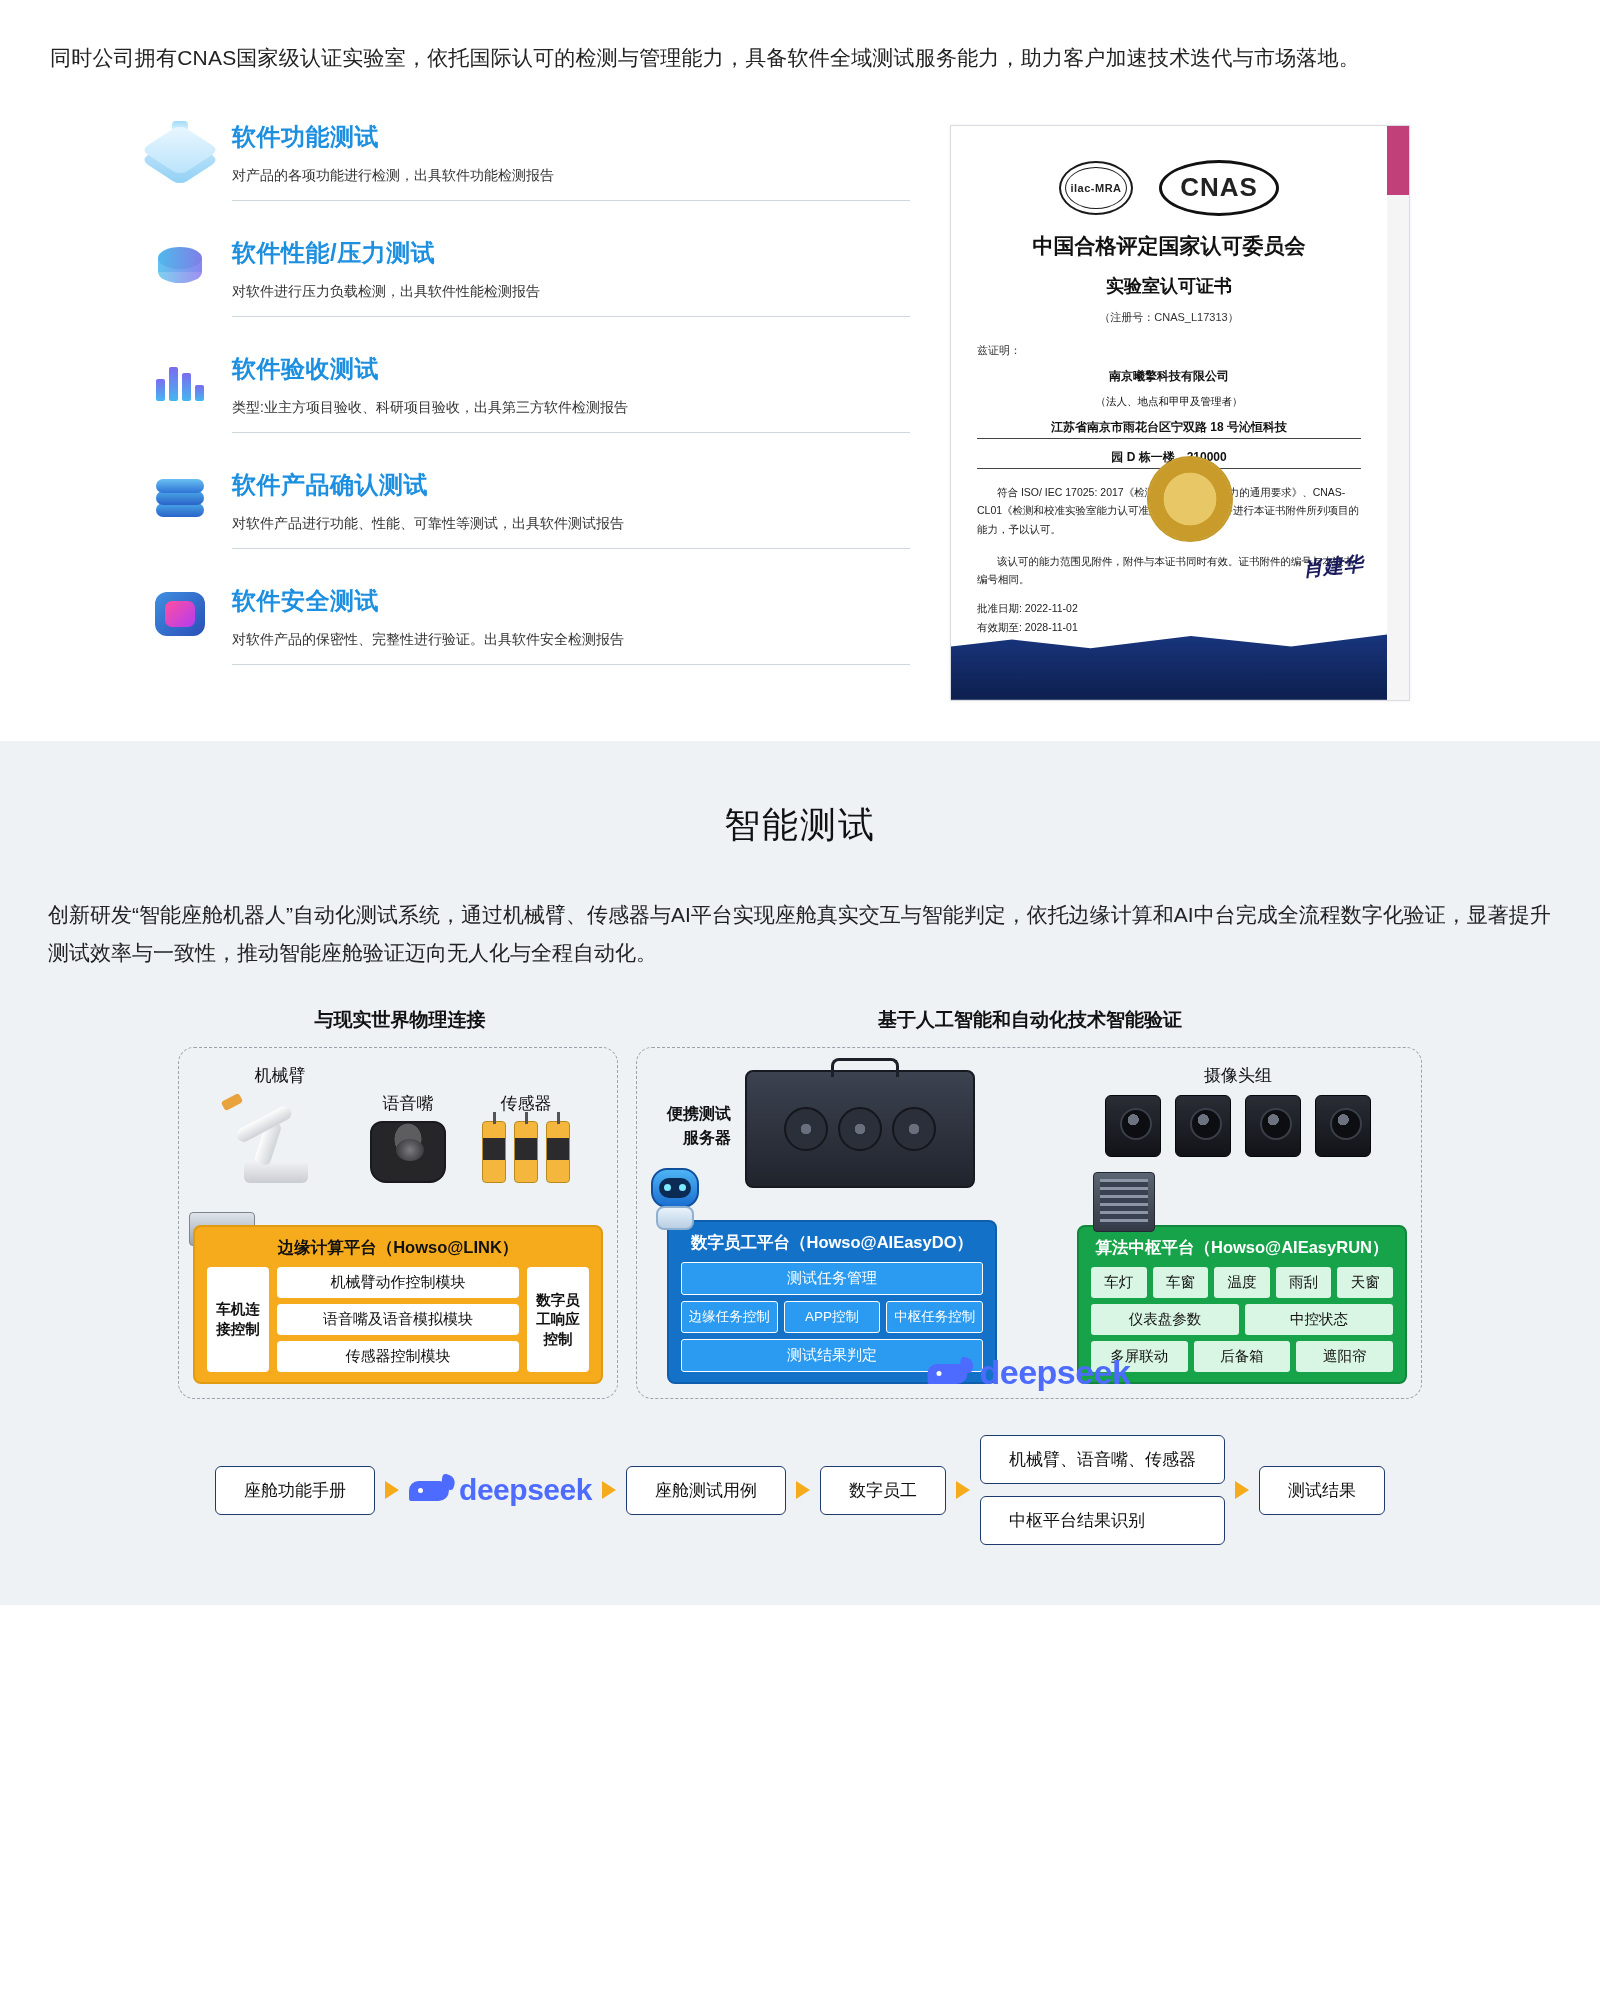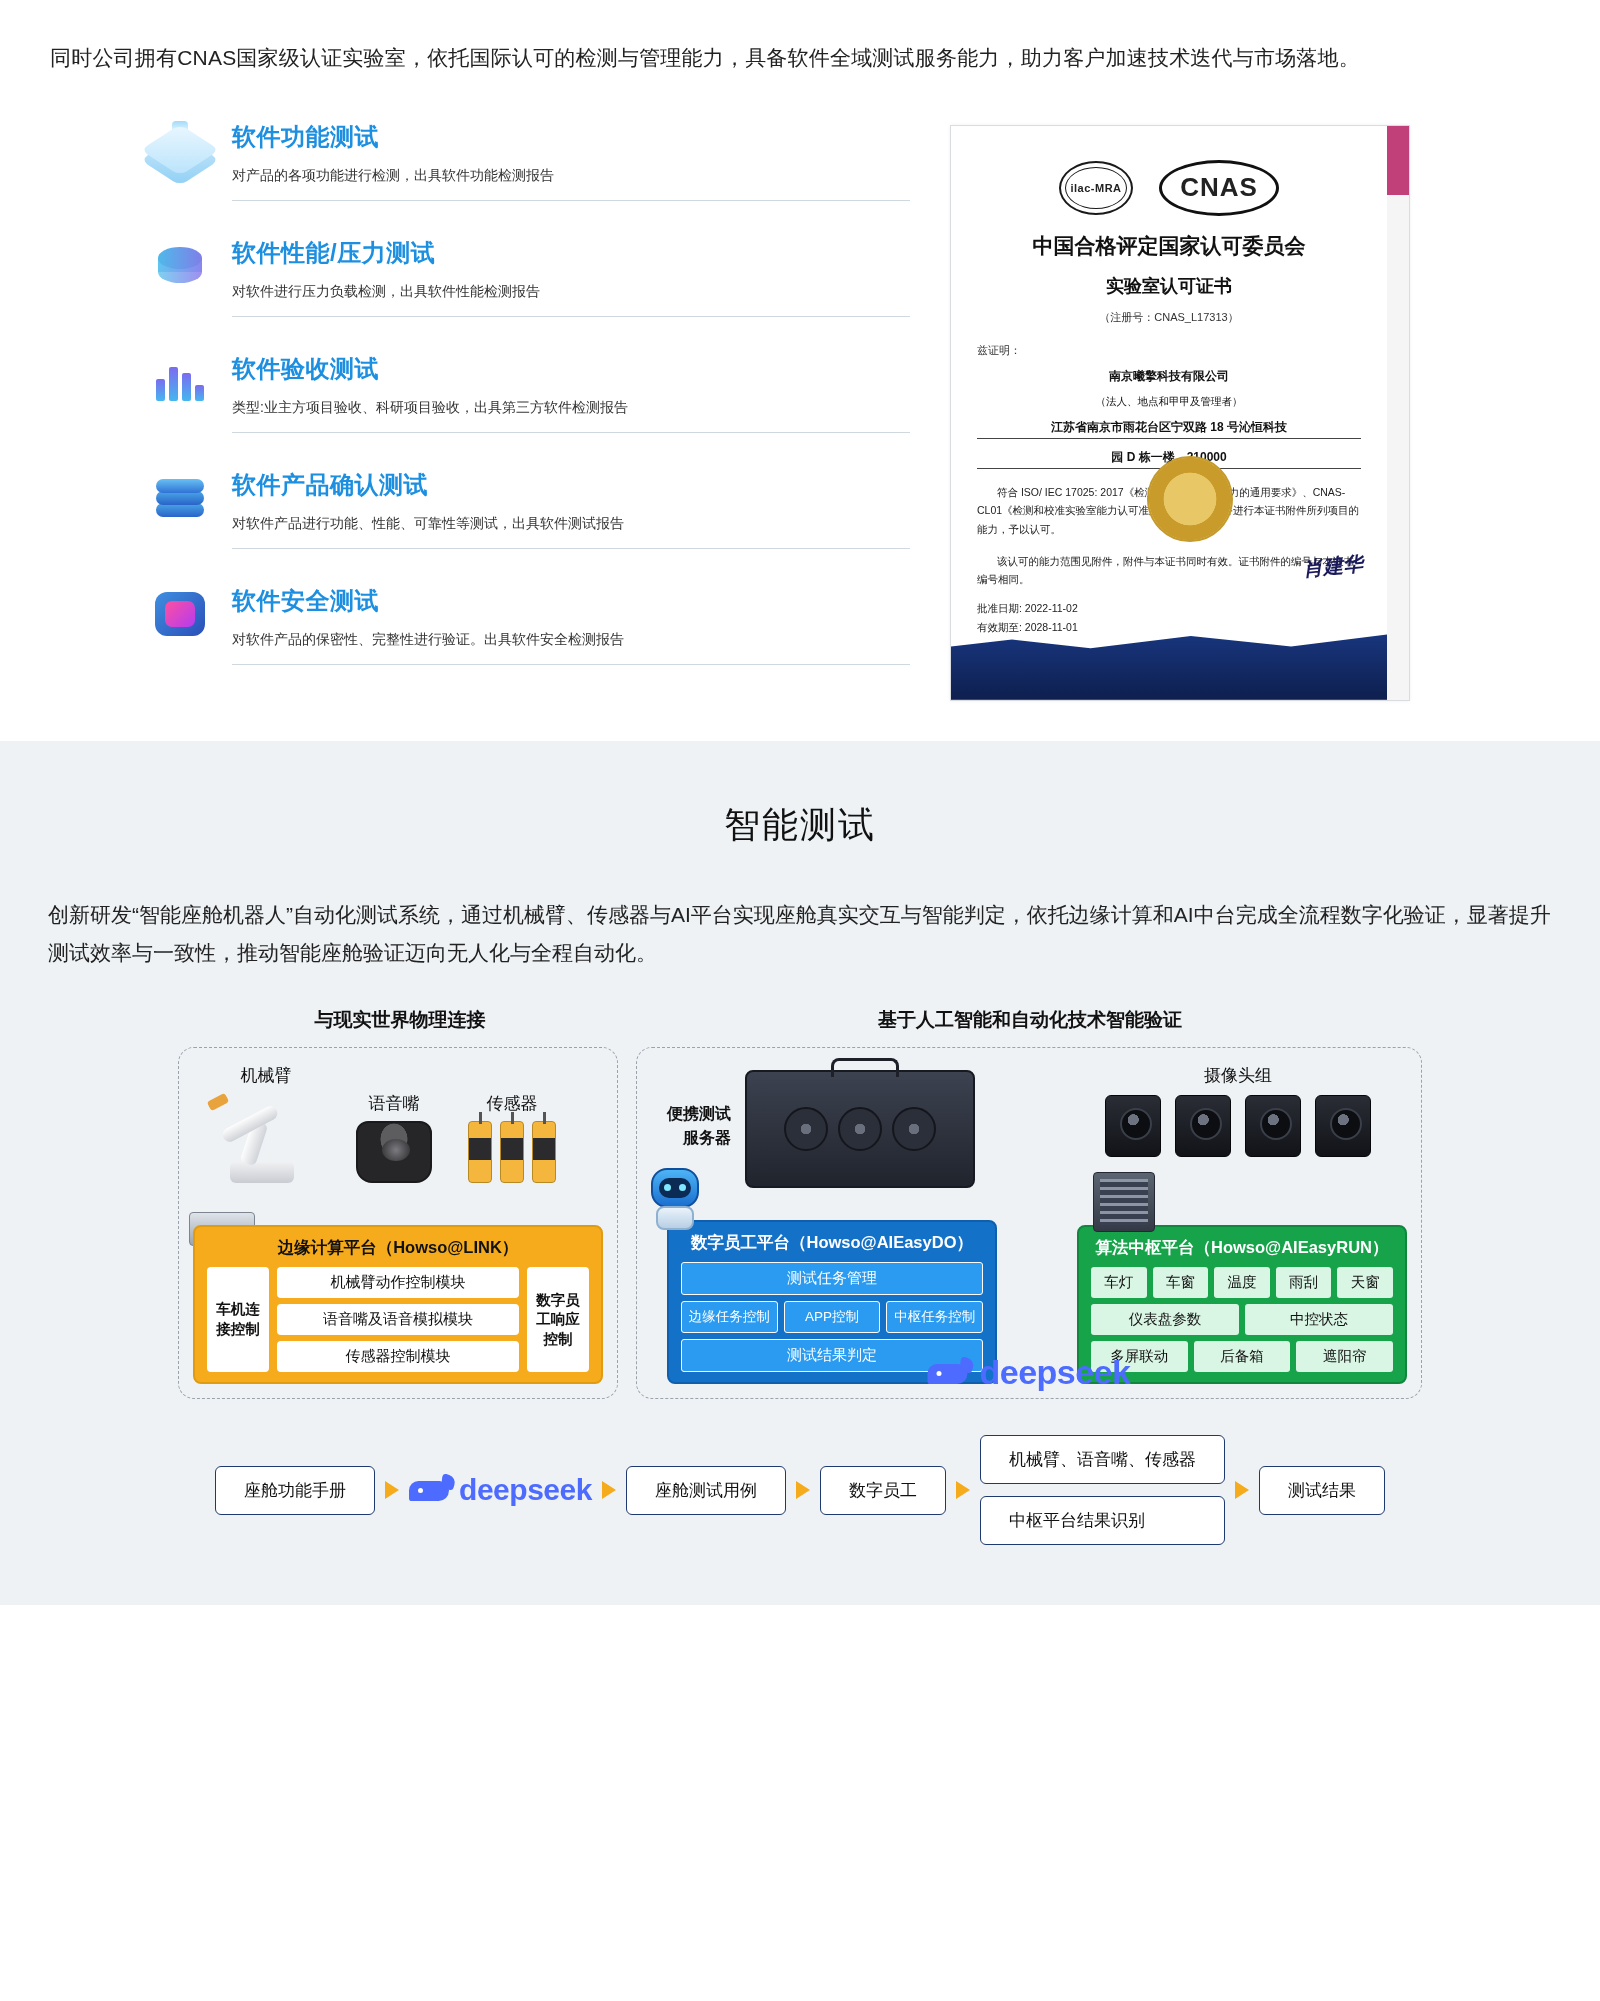--- a/index.html
+++ b/index.html
@@ -472,21 +472,21 @@
 
     <div class="diagram">
       <div class="diag-heads">
         <div class="diag-head-1">与现实世界物理连接</div>
         <div class="diag-head-2">基于人工智能和自动化技术智能验证</div>
       </div>
 
       <div class="panels">
 
         <div class="panel panel-left">
-          <div style="display:flex; gap: 18px; justify-content:flex-start; padding: 0 6px;">
+          <div style="display:flex; gap: 18px; justify-content:center; padding: 0 6px;">
             <div style="width:130px">
               <div class="lbl">机械臂</div>
               <div class="robot-arm">
                 <span class="arm-base"></span>
                   <span class="arm-a"></span>
                   <span class="arm-b"></span>
                   <span class="arm-tip"></span>
               </div>
             </div>
             <div style="width:90px; padding-top: 28px;">

